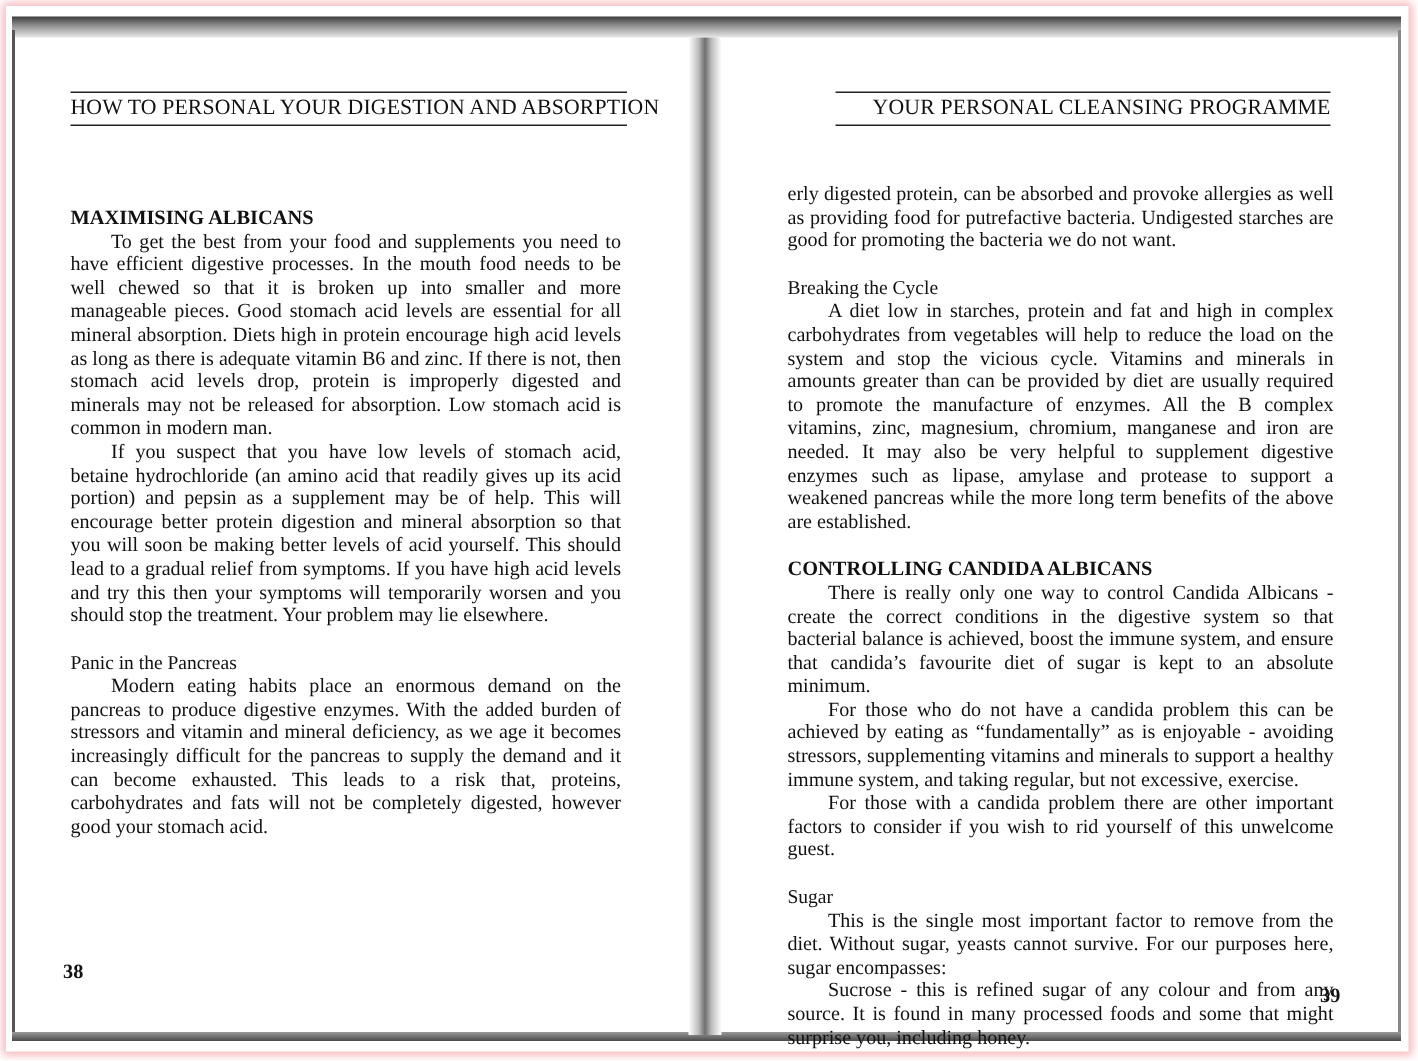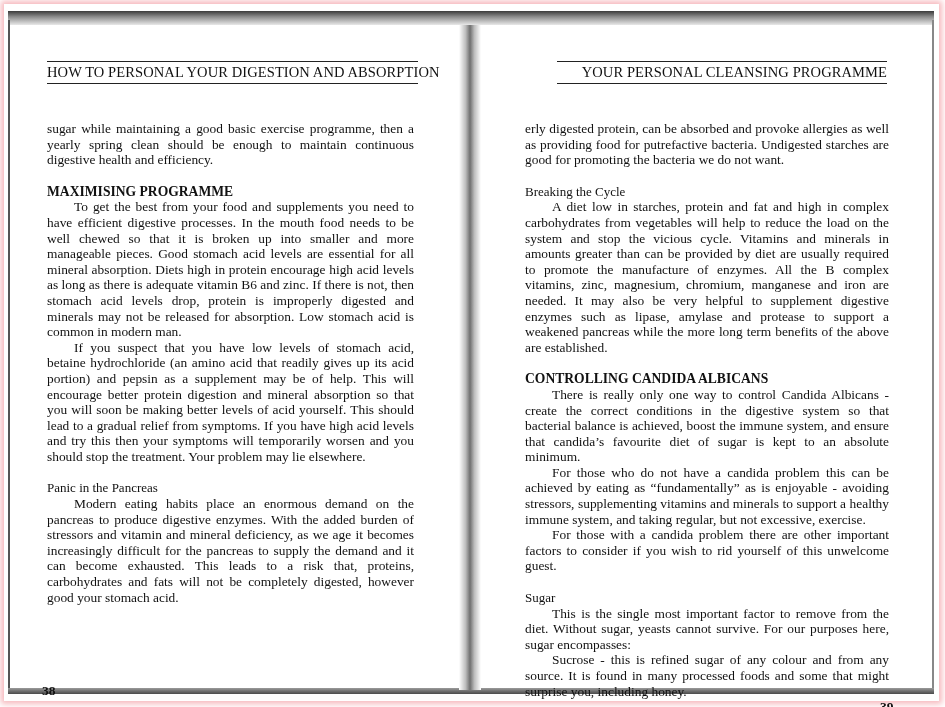--- a/index.html
+++ b/index.html
@@ -14,40 +14,39 @@
   .page.left { left:47px; width:367px; }
   .page.right { left:525px; width:364px; }
   .runhead { position:absolute; top:61px; border-top:1px solid #222; border-bottom:1px solid #222; padding:3px 0 2px; font-size:14.5px; letter-spacing:0.1px; white-space:nowrap; }
   .left .runhead { left:0; width:371px; }
   .right .runhead { left:32px; width:330px; text-align:right; }
   .body { position:absolute; top:121px; left:0; right:0; text-align:justify; }
   p { margin:0; }
   .ind { text-indent:27px; }
   .h1 { font-weight:bold; margin-top:16px; font-size:13.6px; }
   .h2 { font-weight:normal; margin-top:16px; font-size:13px; }
-  .pgnum { position:absolute; font-size:13.5px; font-weight:bold;margin-top:43px; }
+  .pgnum { position:absolute; font-size:13.5px; font-weight:bold; }
   .left .pgnum { left:-5px; top:640px; }
   .right .pgnum { left:355px; top:656px; }
 </style>
 </head>
 <body>
 
 <div class="frame"></div>
 <div class="topbar"></div>
 <div class="lborder"></div>
 <div class="rborder"></div>
 <div class="botbar"></div>
 <div class="gutter"></div>
 
 <div class="page left">
   <div class="runhead">HOW TO PERSONAL YOUR DIGESTION AND ABSORPTION</div>
   <div class="body">
-    <p>sugar while maintaining a good basic exercise programme, then a yearly spring clean should be enough to maintain continuous digestive health and efficiency.</p>
 
-    <p class="h1">MAXIMISING PROGRAMME</p>
+    <p class="h1">MAXIMISING ALBICANS</p>
     <p class="ind">To get the best from your food and supplements you need to have efficient digestive processes. In the mouth food needs to be well chewed so that it is broken up into smaller and more manageable pieces. Good stomach acid levels are essential for all mineral absorption. Diets high in protein encourage high acid levels as long as there is adequate vitamin B6 and zinc. If there is not, then stomach acid levels drop, protein is improperly digested and minerals may not be released for absorption. Low stomach acid is common in modern man.</p>
 
     <p class="ind">If you suspect that you have low levels of stomach acid, betaine hydrochloride (an amino acid that readily gives up its acid portion) and pepsin as a supplement may be of help. This will encourage better protein digestion and mineral absorption so that you will soon be making better levels of acid yourself. This should lead to a gradual relief from symptoms. If you have high acid levels and try this then your symptoms will temporarily worsen and you should stop the treatment. Your problem may lie elsewhere.</p>
 
     <p class="h2">Panic in the Pancreas</p>
     <p class="ind">Modern eating habits place an enormous demand on the pancreas to produce digestive enzymes. With the added burden of stressors and vitamin and mineral deficiency, as we age it becomes increasingly difficult for the pancreas to supply the demand and it can become exhausted. This leads to a risk that, proteins, carbohydrates and fats will not be completely digested, however good your stomach acid.</p>
   </div>
   <div class="pgnum">38</div>
 </div>
 

